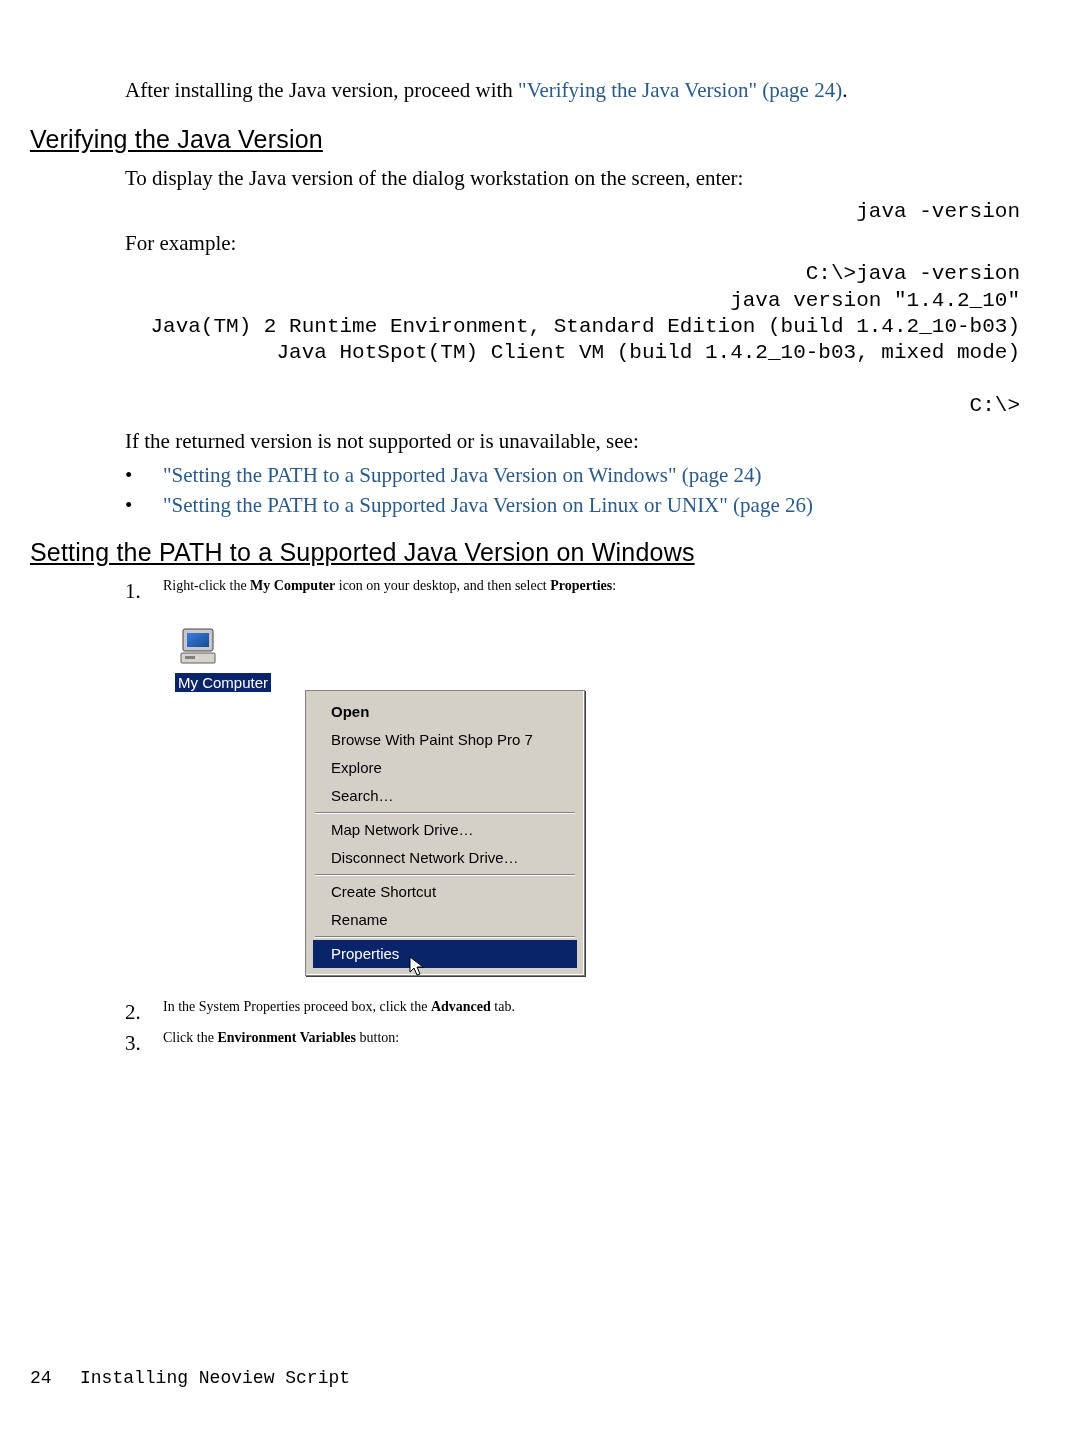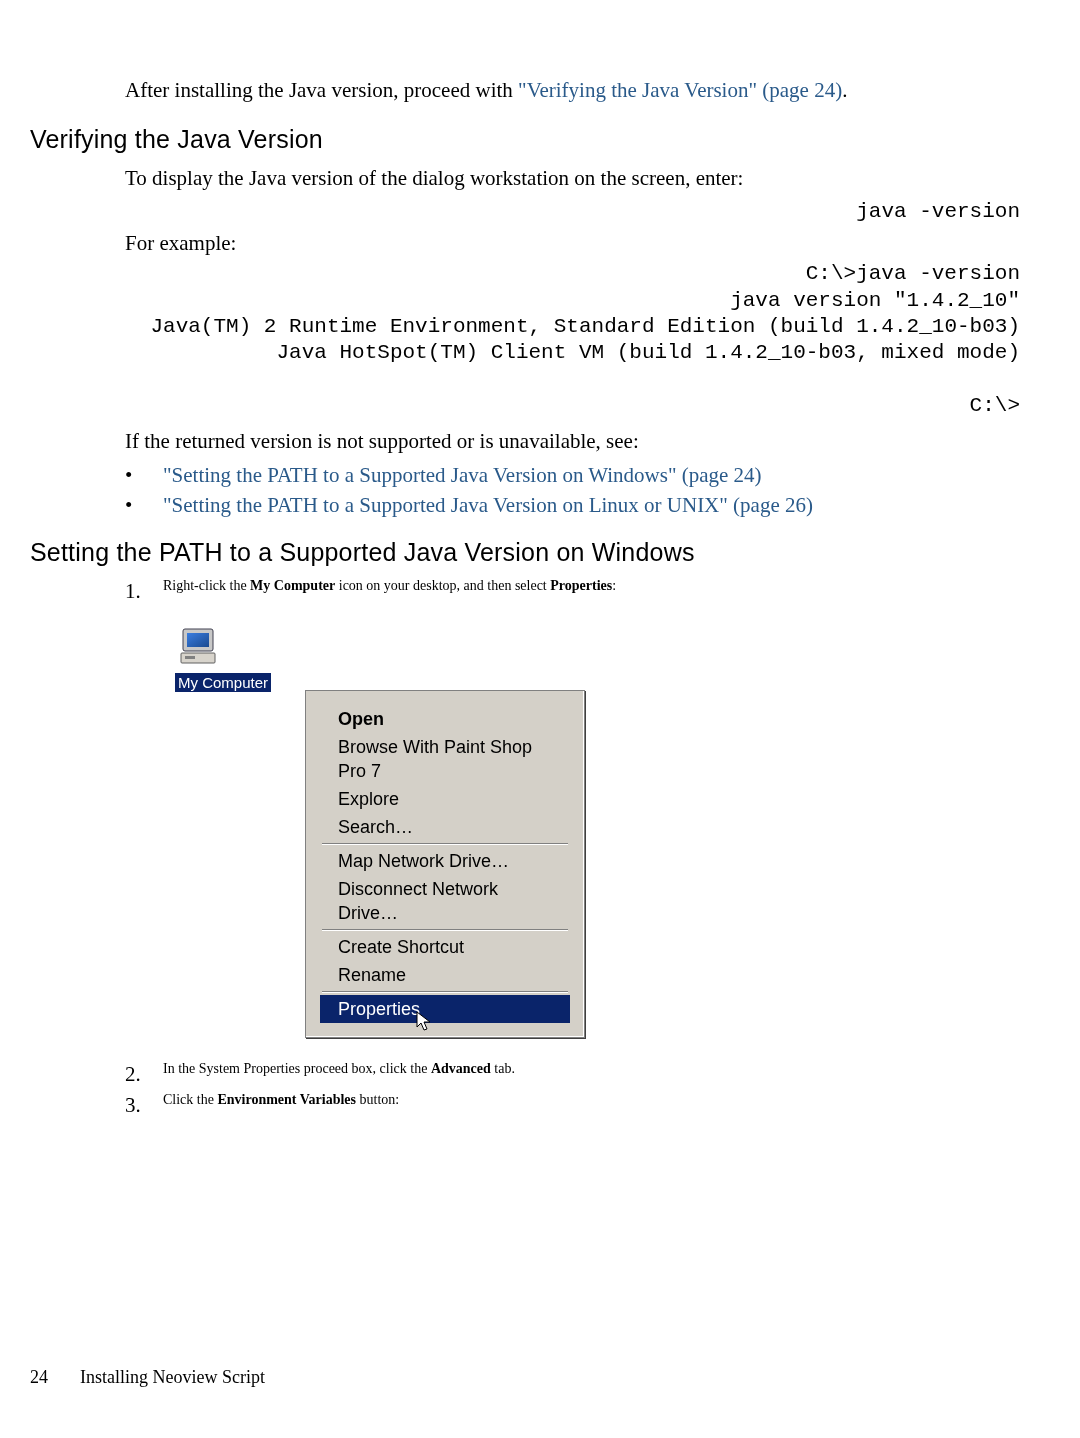--- a/index.html
+++ b/index.html
@@ -27,20 +27,21 @@
   .link {
     color: #2a5a8a;
   }
   .h2 {
     font-family: "Arial Narrow", Arial, Helvetica, sans-serif;
     font-stretch: condensed;
     font-size: 25px;
     font-weight: 400;
     margin: 18px 0 10px 30px;
     letter-spacing: 0.2px;
+    text-decoration: underline;
   }
   .code {
     font-family: "Courier New", Courier, monospace;
     font-size: 21px;
     line-height: 1.25;
     white-space: pre;
     text-align: right;
   }
   .bullets {
     list-style: none;
@@ -98,24 +99,24 @@
     font-size: 15px;
     padding: 1px 3px;
     margin: 4px 0 0 0;
   }
   .context-menu {
     margin: -2px 12px 0 130px;
     width: 280px;
     border: 1px solid #808080;
     background: #d4d0c8;
     font-family: Tahoma, Arial, sans-serif;
-    font-size: 18px;
+    font-size: 15px;
     color: #000;
     box-shadow: 1px 1px 0 #404040, -1px -1px 0 #fff inset;
-    padding: 14px;
+    padding: 7px;
     box-sizing: border-box;
   }
   .menu-item {
     padding: 2px 18px;
     line-height: 24px;
   }
   .menu-item.bold {
     font-weight: bold;
   }
   .menu-item.sel {
@@ -136,21 +137,21 @@
     pointer-events: none;
   }
   .footer {
     position: absolute;
     left: 30px;
     bottom: 50px;
     font-size: 18px;
     color: #000;
     display: flex;
     gap: 22px;
-    font-family: Liberation Serif, serif;
+    font-family: Liberation Mono, monospace;
   }
   .footer .pnum {
     min-width: 28px;
   }
 </style>
 </head>
 <body>
 
 <div class="page">
   <div class="content">

